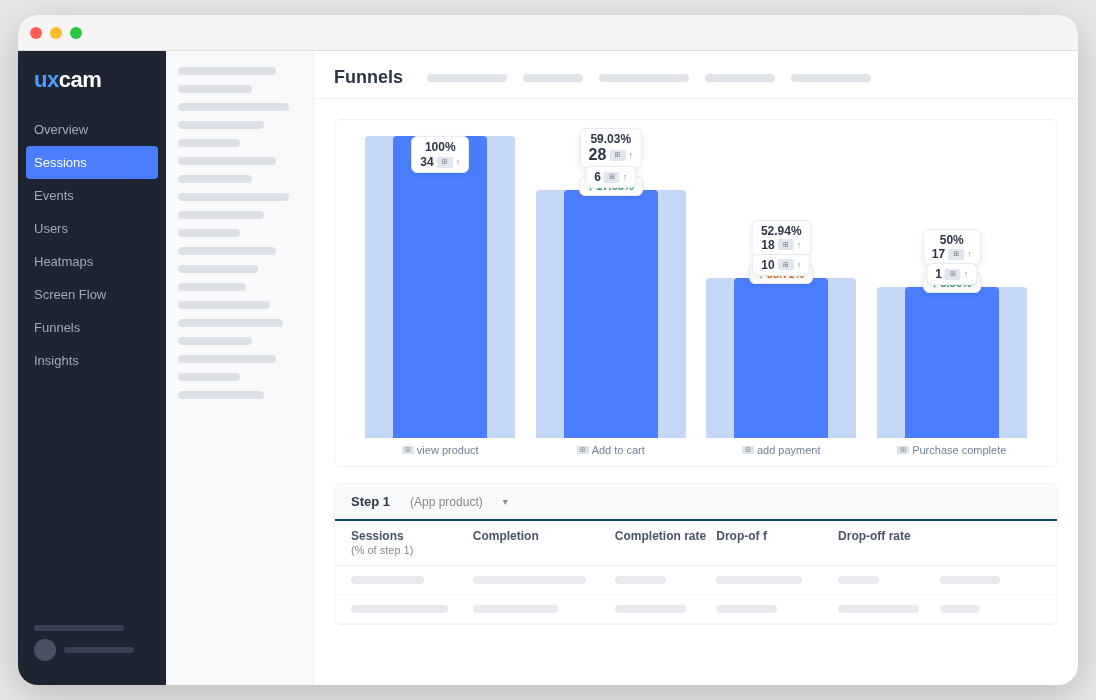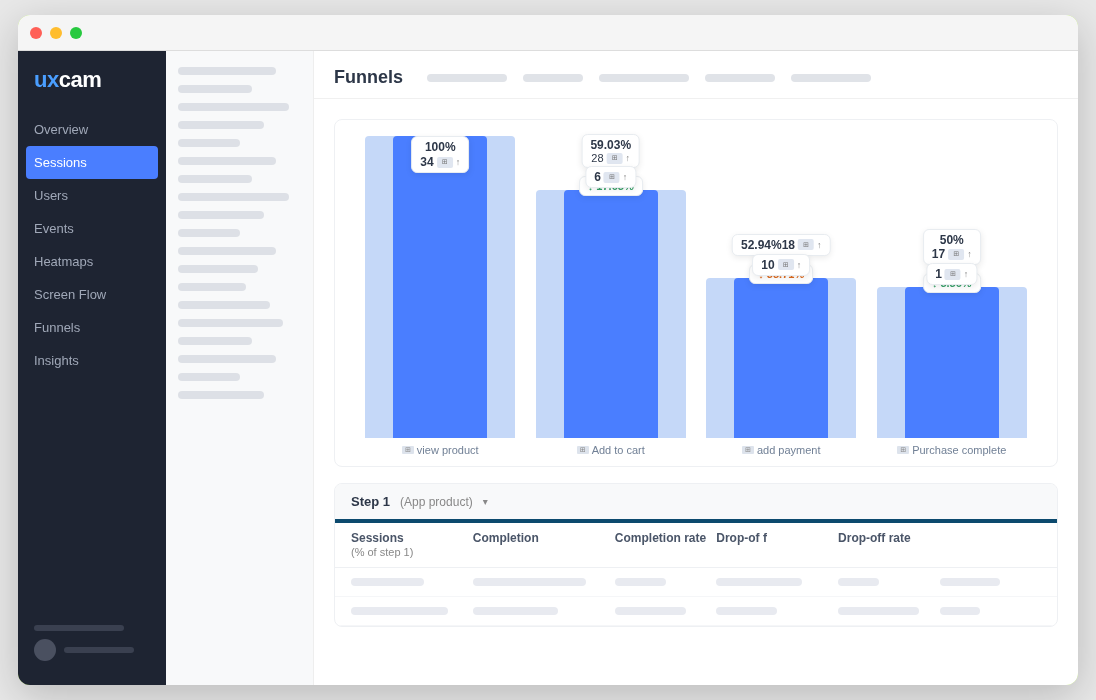--- a/index.html
+++ b/index.html
@@ -8,21 +8,21 @@
       display: flex;
       align-items: center;
       justify-content: center;
       min-height: 100vh;
       font-family: -apple-system, BlinkMacSystemFont, 'Segoe UI', sans-serif;
     }
     .window {
       width: 1060px;
       height: 670px;
       background: #bef264;
-      border-radius: 12px;
+      border-radius: 20px;
       box-shadow: 0 10px 40px rgba(0,0,0,0.2);
       display: flex;
       flex-direction: column;
       overflow: hidden;
     }
     .titlebar {
       height: 36px;
       background: #f5f5f5;
       border-bottom: 1px solid #ddd;
       display: flex;
@@ -205,24 +205,24 @@
     .step-section {
       border: 1px solid #eef0f3;
       border-radius: 8px;
       overflow: hidden;
     }
     .step-header {
       background: #f8f9fa;
       padding: 10px 16px;
       font-size: 13px;
       color: #4a5568;
-      border-bottom: 4px solid #0c4a6e;
-      display: flex;
-      align-items: center;
-      gap: 10px;
+      border-bottom: 2px solid #0c4a6e;
+      display: flex;
+      align-items: center;
+      gap: 20px;
     }
     .step-header-accent { color: #2d3748; font-weight: 600; }
     .step-header-sub { color: #888; font-size: 12px; }
     .chevron-down { color: #888; font-size: 10px; }
     .table-header {
       display: grid;
       grid-template-columns: 1.2fr 1.4fr 1fr 1.2fr 1fr 1fr;
       padding: 8px 16px;
       background: #fff;
       border-bottom: 1px solid #eef0f3;
@@ -277,22 +277,22 @@
 
   <div class="app-body">
 
     <div class="sidebar">
       <div class="logo">
         <span>ux</span><span style="color:#fff">cam</span>
       </div>
 
       <div class="nav-item">Overview</div>
       <div class="nav-item active">Sessions</div>
+      <div class="nav-item">Events</div>
       <div class="nav-item">Users</div>
-      <div class="nav-item">Events</div>
       <div class="nav-item">Heatmaps</div>
       <div class="nav-item">Screen Flow</div>
       <div class="nav-item">Funnels</div>
       <div class="nav-item">Insights</div>
 
       <div class="sidebar-spacer"></div>
       <div class="sidebar-bottom">
         <div class="sidebar-bottom-bar"></div>
         <div class="sidebar-bottom-row">
           <div class="sidebar-avatar"></div>
@@ -378,21 +378,21 @@
                       <div style="display:flex;align-items:center;gap:3px;">
                         <span style="font-size:12px;color:#2d3748;font-weight:600;">6</span>
                         <div style="width:16px;height:11px;background:#e0e6f0;border-radius:2px;font-size:7px;color:#777;display:flex;align-items:center;justify-content:center;">⊞</div>
                         <span style="font-size:9px;color:#888;">↑</span>
                       </div>
                     </div>
 
                     <div style="position:absolute; bottom:calc(82% + 22px); left:50%; transform:translateX(-50%); background:#fff; border:1px solid #e8ecf0; border-radius:6px; padding:3px 8px; box-shadow:0 2px 6px rgba(0,0,0,0.08); display:flex; flex-direction:column; align-items:center;">
                       <span style="font-size:12px;font-weight:700;color:#2d3748;">59.03%</span>
                       <div style="display:flex;align-items:center;gap:3px;">
-                        <span style="font-size:11px;color:#2d3748;font-weight:400;">28</span>
+                        <span style="font-size:16px;color:#2d3748;font-weight:700;">28</span>
                         <div style="width:16px;height:11px;background:#e0e6f0;border-radius:2px;font-size:7px;color:#777;display:flex;align-items:center;justify-content:center;">⊞</div>
                         <span style="font-size:9px;color:#888;">↑</span>
                       </div>
                     </div>
                   </div>
                 </div>
                 <div class="funnel-label">
                   <span style="width:12px;height:8px;background:#dde3ec;border-radius:1px;font-size:7px;color:#888;display:inline-flex;align-items:center;justify-content:center;">⊞</span>
                   <span>Add to cart</span>
                 </div>
@@ -409,21 +409,21 @@
                     </div>
 
                     <div class="label-float" style="position:absolute; bottom:calc(53% + 2px); left:50%; transform:translateX(-50%);">
                       <div style="display:flex;align-items:center;gap:3px;">
                         <span style="font-size:12px;color:#2d3748;font-weight:600;">10</span>
                         <div style="width:16px;height:11px;background:#e0e6f0;border-radius:2px;font-size:7px;color:#777;display:flex;align-items:center;justify-content:center;">⊞</div>
                         <span style="font-size:9px;color:#888;">↑</span>
                       </div>
                     </div>
 
-                    <div style="position:absolute; bottom:calc(53% + 22px); left:50%; transform:translateX(-50%); background:#fff; border:1px solid #e8ecf0; border-radius:6px; padding:3px 8px; box-shadow:0 2px 6px rgba(0,0,0,0.08); display:flex; flex-direction:row; align-items:center;">
+                    <div style="position:absolute; bottom:calc(53% + 22px); left:50%; transform:translateX(-50%); background:#fff; border:1px solid #e8ecf0; border-radius:6px; padding:3px 8px; box-shadow:0 2px 6px rgba(0,0,0,0.08); display:flex; flex-direction:column; align-items:center;">
                       <span style="font-size:12px;font-weight:700;color:#2d3748;">52.94%</span>
                       <div style="display:flex;align-items:center;gap:3px;">
                         <span style="font-size:12px;color:#2d3748;font-weight:600;">18</span>
                         <div style="width:16px;height:11px;background:#e0e6f0;border-radius:2px;font-size:7px;color:#777;display:flex;align-items:center;justify-content:center;">⊞</div>
                         <span style="font-size:9px;color:#888;">↑</span>
                       </div>
                     </div>
                   </div>
                 </div>
                 <div class="funnel-label">

